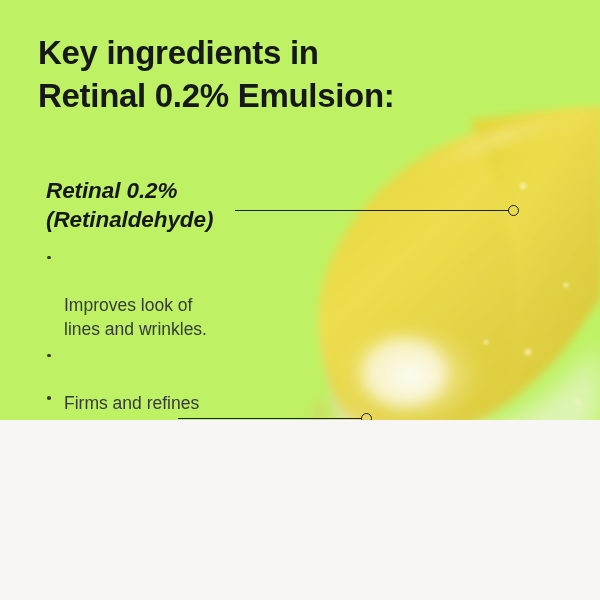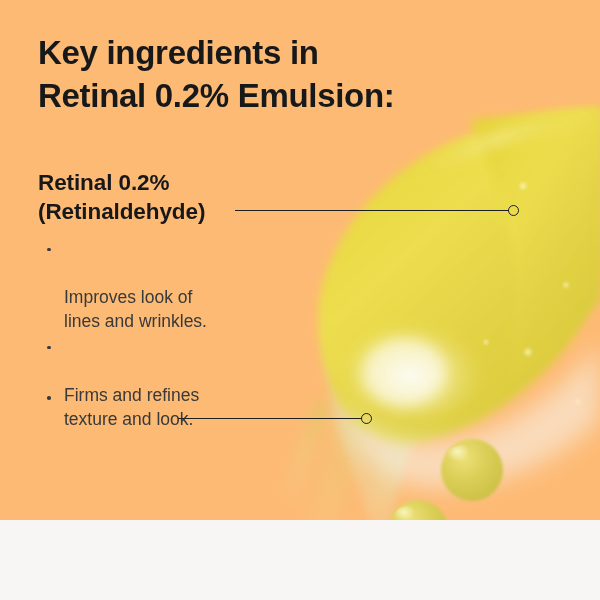--- a/index.html
+++ b/index.html
@@ -9,22 +9,22 @@
   body {
     width: 600px;
     height: 600px;
     background: #f7f6f4;
     font-family: "Liberation Sans", sans-serif;
     overflow: hidden;
   }
   #canvas {
     position: relative;
     width: 600px;
-    height: 520px;
-    background: #fdba74;
+    height: 420px;
+    background: #bef264;
     overflow: hidden;
   }
 
   
   #artwork {
     position: absolute;
     inset: 0;
     width: 600px;
     height: 600px;
     pointer-events: none;
@@ -52,27 +52,28 @@
   }
 
   .ingredient-block {
     position: absolute;
     left: 38px;
   }
   #block-retinal { top: 168px; }
   #block-oat     { top: 375px; }
 
   .ingredient-name {
-    margin: 0;
+    margin: 8px;
     font-size: 22.5px;
     line-height: 1.30;
     font-weight: 700;
     letter-spacing: -0.1px;
     color: #16181a;
     white-space: pre-line;
+    font-style: italic;
   }
 
   .bullet-list {
     list-style: none;
     margin: 12px 4px 0 0;
     padding: 0;
   }
   .bullet-item {
     position: relative;
     padding-left: 26px;

